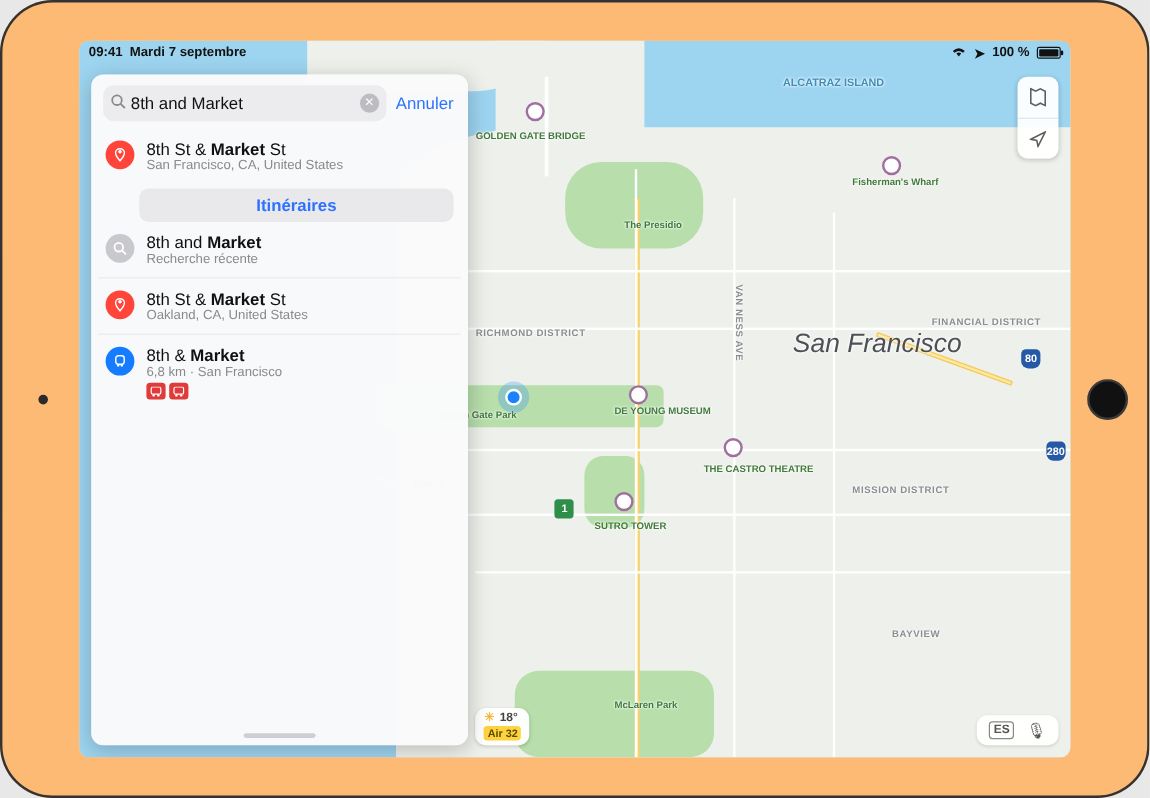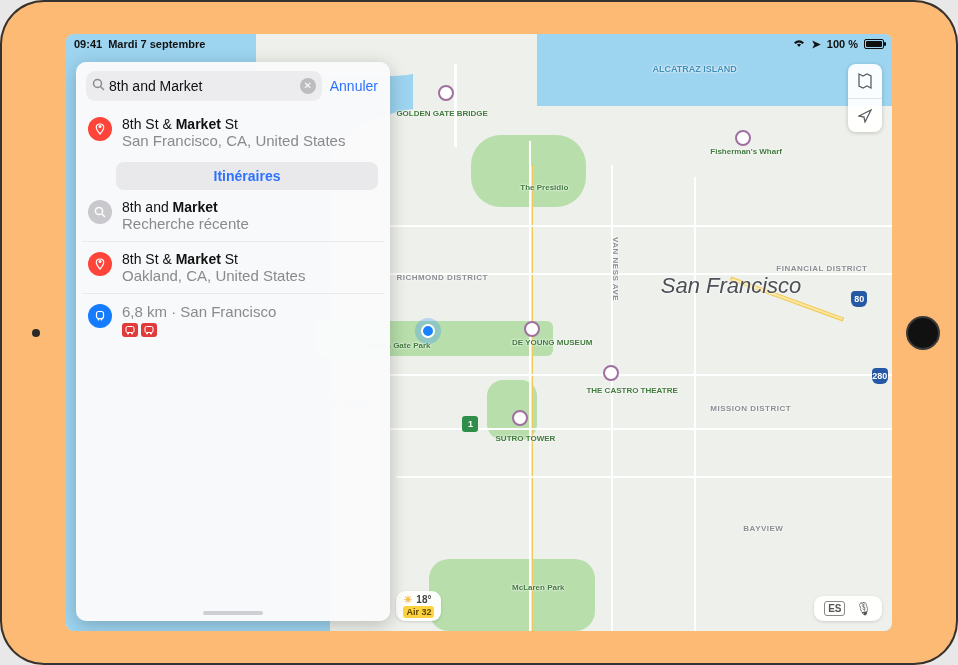--- a/index.html
+++ b/index.html
@@ -223,21 +223,21 @@
   .ric.pin { background:#ff443a; }
   .ric.recent { background:#c9c9cd; }
   .ric.transit { background:#167cff; }
   .result .txt { flex:1; min-width:0; }
   .result .title {
     font-size:14px; color:#111; font-weight:400;
     white-space:nowrap; overflow:hidden; text-overflow:ellipsis;
   }
   .result .title b { font-weight:700; }
   .result .sub {
-    font-size:15px; color:#8a8a8e;
+    font-size:11px; color:#8a8a8e;
     white-space:nowrap; overflow:hidden; text-overflow:ellipsis;
   }
   .transit-badges { display:flex; gap:3px; margin-top:3px; }
   .transit-badges span {
     display:inline-flex; align-items:center; justify-content:center;
     width:16px; height:14px; border-radius:3px;
     background:#e03a3a; color:#fff; font-size:9px;
   }
   .directions-btn {
     margin: 4px 6px 0 34px;
@@ -436,20 +436,21 @@
         <div class="result">
           <div class="ric transit">
             <svg width="12" height="12" viewBox="0 0 12 12">
                 <rect x="2" y="1" width="8" height="8" rx="2" fill="#fff" opacity="0"></rect>
                 <rect x="2.5" y="1.5" width="7" height="7" rx="2" fill="none" stroke="#fff" stroke-width="1.2"></rect>
                 <circle cx="4.5" cy="9.5" r="1" fill="#fff"></circle>
                 <circle cx="7.5" cy="9.5" r="1" fill="#fff"></circle>
               </svg>
           </div>
           <div class="txt">
+            <div class="title"><span>8th &amp; </span><b>Market</b><span></span></div>
             <div class="sub">6,8 km · San Francisco</div>
             <div class="transit-badges">
               <span>
                 <svg width="10" height="9" viewBox="0 0 10 9">
                     <rect x="1" y="0.5" width="8" height="6" rx="1.5" fill="none" stroke="#fff" stroke-width="1"></rect>
                     <circle cx="3" cy="7.5" r="1" fill="#fff"></circle>
                     <circle cx="7" cy="7.5" r="1" fill="#fff"></circle>
                   </svg>
               </span>
               <span>

